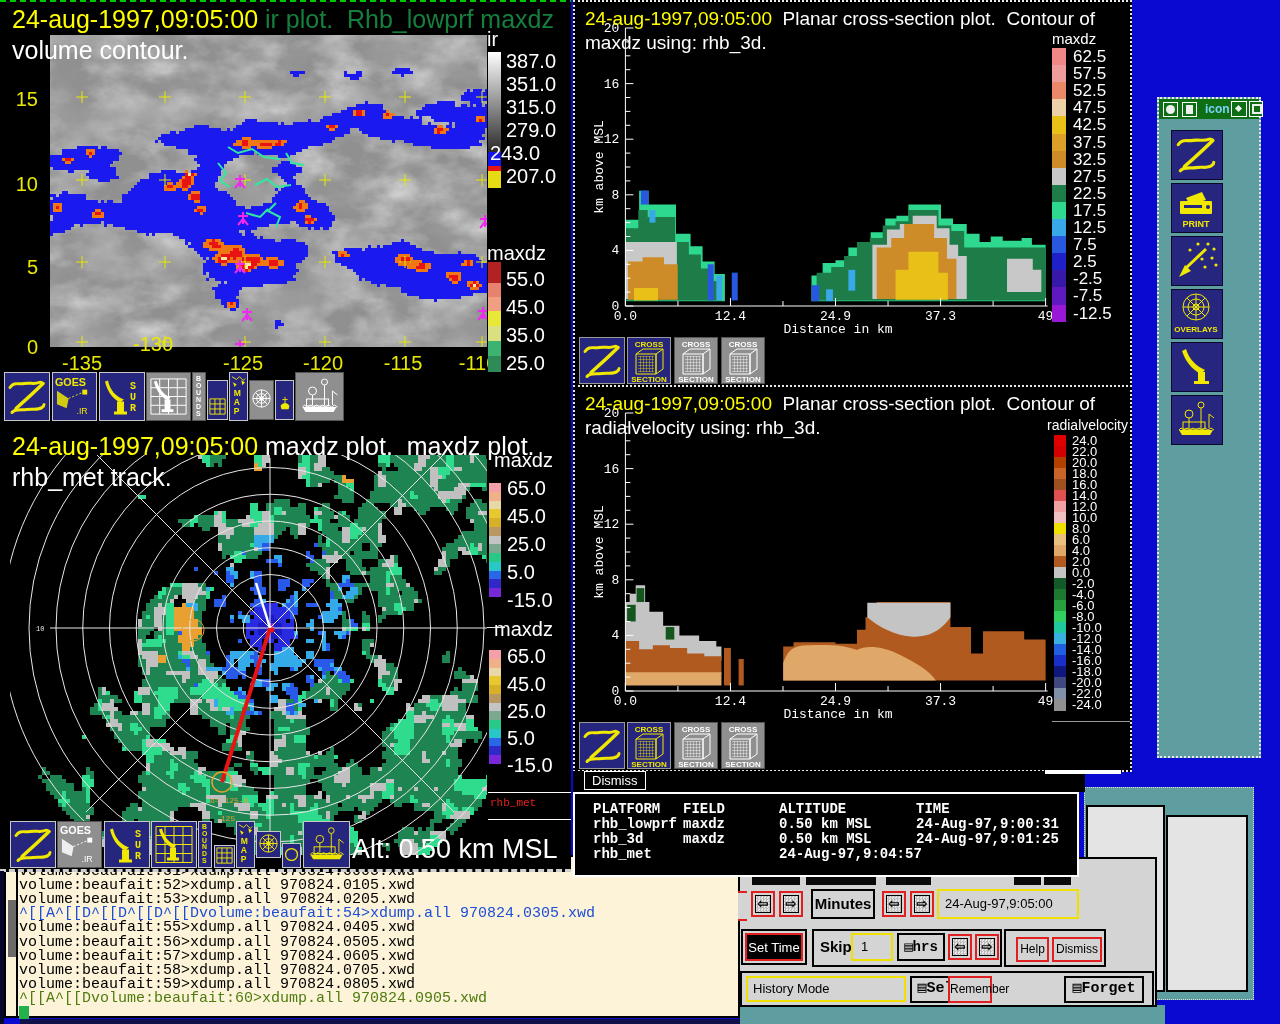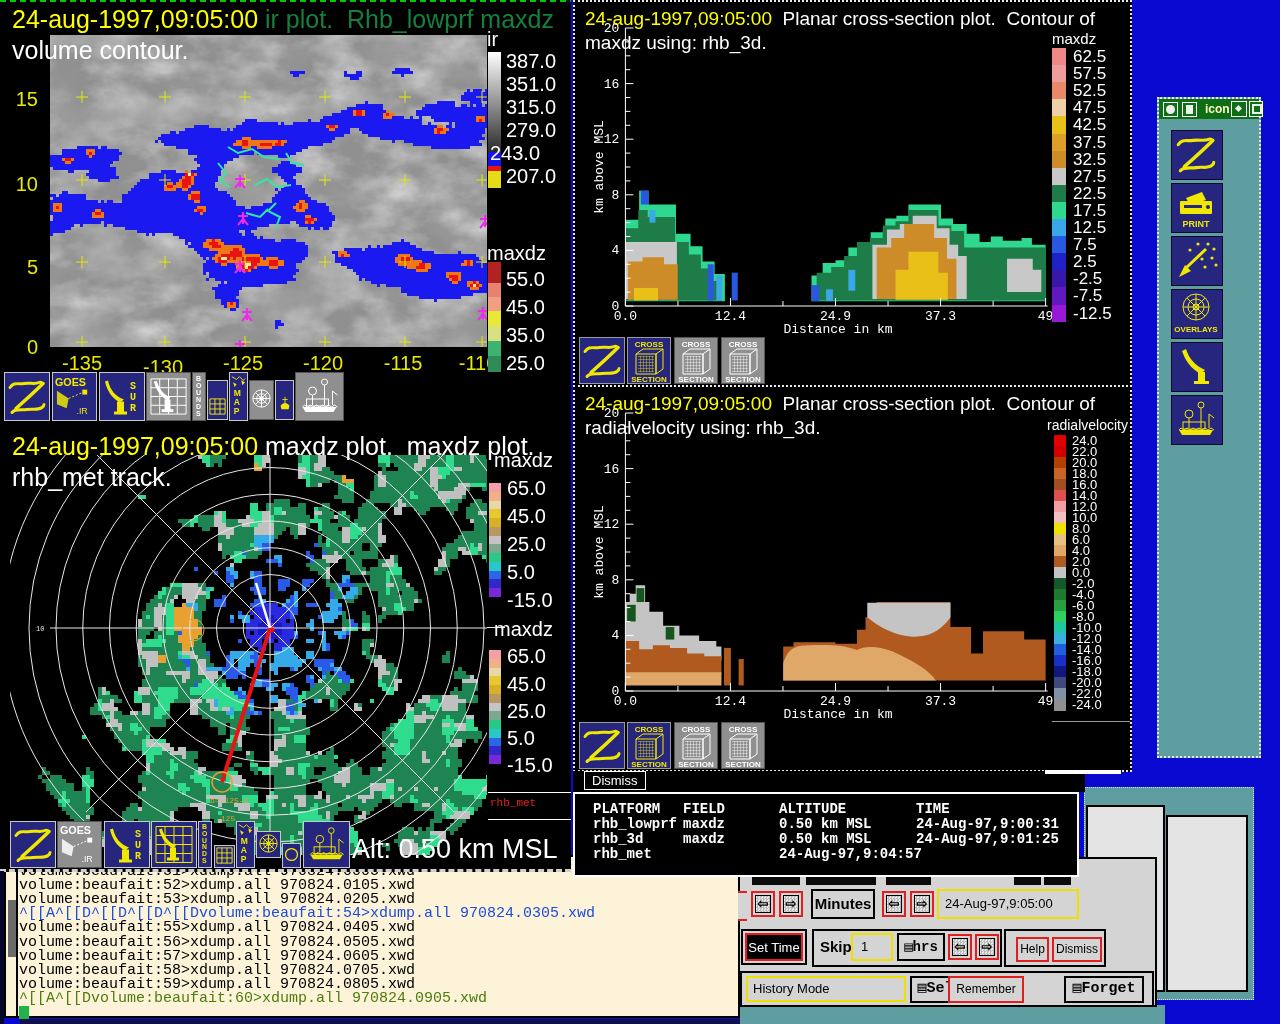--- a/index.html
+++ b/index.html
@@ -56,21 +56,21 @@
     <div style="position:absolute;left:975px;top:934px;width:24px;height:26px;border:2px solid #e02020;background:#d4d4d4;box-sizing:border-box">
       <div style="position:absolute;left:2px;top:2px;right:2px;bottom:2px;background:repeating-conic-gradient(#bbb 0 25%,#e8e8e8 0 50%) 0 0/3px 3px;border:1px solid #000;text-align:center;font:bold 13px 'Liberation Sans',sans-serif;line-height:16px">⇨</div>
     </div>
     <div style="position:absolute;left:1004px;top:929px;width:102px;height:38px;border:2px solid #000;background:#d4d4d4;box-sizing:border-box">
       <div style="position:absolute;left:10px;top:6px;width:33px;height:25px;border:2px solid #e02020;box-sizing:border-box;text-align:center;font:12px 'Liberation Sans',sans-serif;line-height:21px">Help</div>
       <div style="position:absolute;left:46px;top:6px;width:50px;height:25px;border:2px solid #e02020;box-sizing:border-box;text-align:center;font:12px 'Liberation Sans',sans-serif;line-height:21px">Dismiss</div>
     </div>
     <div style="position:absolute;left:740px;top:971px;width:414px;height:36px;border:2px solid #000;background:#d4d4d4;box-sizing:border-box"></div>
     <div style="position:absolute;left:746px;top:976px;width:160px;height:26px;border:2px solid #f0e000;background:#d4d4d4;box-sizing:border-box;font:13px 'Liberation Sans',sans-serif;line-height:22px;padding-left:5px">History Mode</div>
     <div style="position:absolute;left:910px;top:976px;width:78px;height:27px;border:2px solid #000;background:#d4d4d4;box-sizing:border-box;text-align:center;font:bold 15px 'Liberation Mono',monospace;line-height:22px;white-space:nowrap">▤Select</div>
-    <div style="position:absolute;left:948px;top:976px;width:76px;height:27px;border:2px solid #e02020;background:#d4d4d4;box-sizing:border-box;text-align:center;font:12px 'Liberation Sans',sans-serif;line-height:22px">Remember</div>
+    <div style="position:absolute;left:948px;top:976px;width:44px;height:27px;border:2px solid #e02020;background:#d4d4d4;box-sizing:border-box;text-align:center;font:12px 'Liberation Sans',sans-serif;line-height:22px">Remember</div>
     <div style="position:absolute;left:1064px;top:976px;width:80px;height:27px;border:2px solid #000;background:#d4d4d4;box-sizing:border-box;text-align:center;font:bold 15px 'Liberation Mono',monospace;line-height:22px">▤Forget</div>
     <div class="win" style="left:0;top:0;width:571px;height:425px;background:#000">
       <div style="position:absolute;left:0;top:0;width:571px;height:2px;background:repeating-linear-gradient(90deg,#00c800 0 6px,#000 6px 10px)"></div>
       <div class="ttl" style="left:12px;top:5px"><span style="color:#ffff00">24-aug-1997,09:05:00</span><span style="color:#15803d"> ir plot.  Rhb_lowprf maxdz</span></div>
       <div class="ttl" style="left:12px;top:36px;color:#fff">volume contour.</div>
       <svg style="position:absolute;left:50px;top:35px" width="437" height="312">
         <defs>
           <filter id="cl" x="0" y="0" width="100%" height="100%">
             <feTurbulence type="fractalNoise" baseFrequency="0.022 0.035" numOctaves="5" seed="11" result="t"></feTurbulence>
             <feColorMatrix in="t" type="matrix" values="0 0 0 0 0.78  0 0 0 0 0.78  0 0 0 0 0.78  0 0 0 1.4 -0.5"></feColorMatrix>
@@ -637,21 +637,21 @@
         </g>
         <g stroke="#f028f0" stroke-width="2" fill="none">
           <path d="M190 338v12M185 342h10M190 345l-5 6M190 345l5 6"></path>
         </g>
       </svg>
       <div class="ax" style="left:8px;top:88px;width:30px;text-align:right">15</div>
       <div class="ax" style="left:8px;top:173px;width:30px;text-align:right">10</div>
       <div class="ax" style="left:8px;top:256px;width:30px;text-align:right">5</div>
       <div class="ax" style="left:8px;top:336px;width:30px;text-align:right">0</div>
       <div class="ax" style="left:52px;top:352px;width:60px;text-align:center">-135</div>
-      <div class="ax" style="left:133px;top:356px;width:60px;text-align:center">-130</div>
+      <div class="ax" style="left:133px;top:333px;width:60px;text-align:left">-130</div>
       <div class="ax" style="left:213px;top:352px;width:60px;text-align:center">-125</div>
       <div class="ax" style="left:293px;top:352px;width:60px;text-align:center">-120</div>
       <div class="ax" style="left:373px;top:352px;width:60px;text-align:center">-115</div>
       <div class="ax" style="left:448px;top:352px;width:60px;text-align:center">-110</div>
       <div class="cbl" style="left:487px;top:28px">ir</div>
       <div style="position:absolute;left:488px;top:52px;width:13px;height:100px;background:linear-gradient(#ffffff,#2a2a2a)"></div>
       <div style="position:absolute;left:488px;top:152px;width:13px;height:14px;background:#1414e6"></div>
       <div style="position:absolute;left:488px;top:166px;width:13px;height:5px;background:#e61414"></div>
       <div style="position:absolute;left:488px;top:171px;width:13px;height:17px;background:#e6dc14"></div>
       <div class="cbl" style="left:506px;top:50px">387.0</div>
@@ -2645,21 +2645,21 @@
       <div style="position:absolute;left:204px;top:52px;white-space:pre">24-Aug-97,9:04:57</div>
     </div>
     <div style="position:absolute;left:1157px;top:97px;width:104px;height:661px;background:#5f9ea0;border:2px dotted #e8e8e8;box-sizing:border-box">
       <div style="position:absolute;left:0;top:0;width:100%;height:20px;background:#0e6e14">
         <div style="position:absolute;left:4px;top:3px;width:13px;height:13px;border:1px solid #fff">
           <div style="position:absolute;left:2px;top:2px;width:9px;height:9px;border-radius:50%;background:#eee"></div>
         </div>
         <div style="position:absolute;left:23px;top:3px;width:13px;height:13px;border:1px solid #fff">
           <div style="position:absolute;left:3px;top:2px;width:7px;height:9px;background:#eee"></div>
         </div>
-        <div style="position:absolute;left:46px;top:3px;color:#fef9c3;font:bold 12px 'Liberation Sans',sans-serif">icon</div>
+        <div style="position:absolute;left:46px;top:3px;color:#7dd3fc;font:bold 12px 'Liberation Sans',sans-serif">icon</div>
         <div style="position:absolute;left:72px;top:2px;width:14px;height:14px;border:1px solid #fff;background:#0e6e14">
           <div style="position:absolute;left:4px;top:4px;width:5px;height:5px;background:#eee;transform:rotate(45deg)"></div>
         </div>
         <div style="position:absolute;left:90px;top:2px;width:12px;height:14px;border:1px solid #fff;background:#0e6e14">
           <div style="position:absolute;left:2px;top:2px;width:6px;height:6px;border:2px solid #eee"></div>
         </div>
       </div>
       <div style="position:absolute;left:12px;top:31px;width:50px;height:48px;background:#26267e;border:1px solid #0a0a28"><svg width="48" height="46" viewBox="0 0 44 44">
           <g stroke="#f0e800" fill="none" stroke-linecap="round">
             <path d="M5 13 C9 7,13 10,19 9 C25 8,30 10,34 8 C36 7,37 8,38 9" stroke-width="3"></path>

